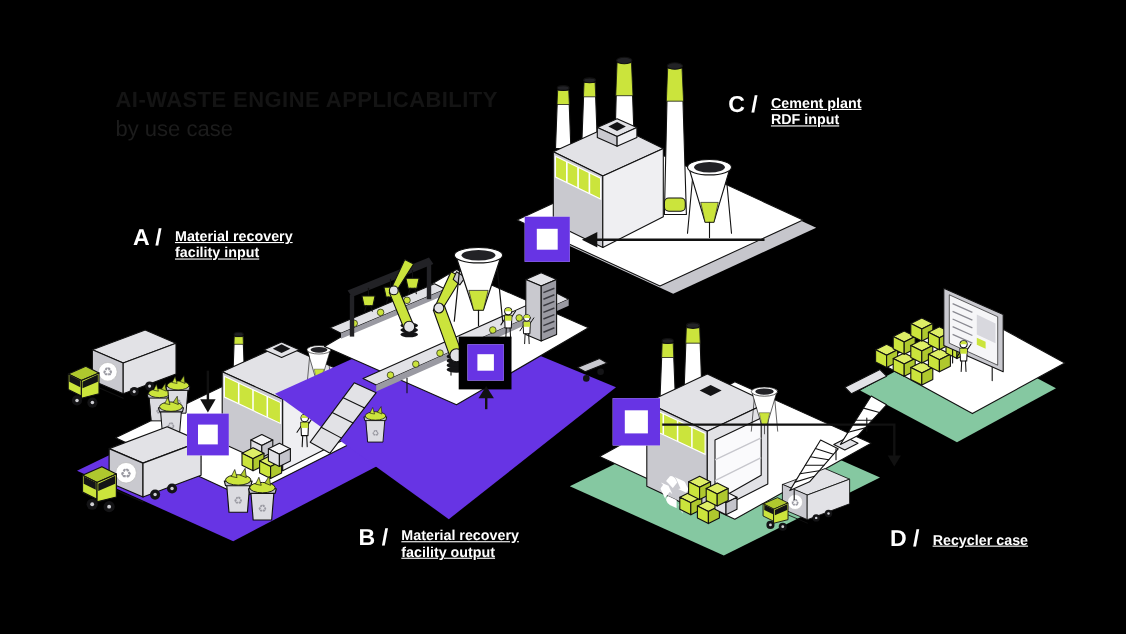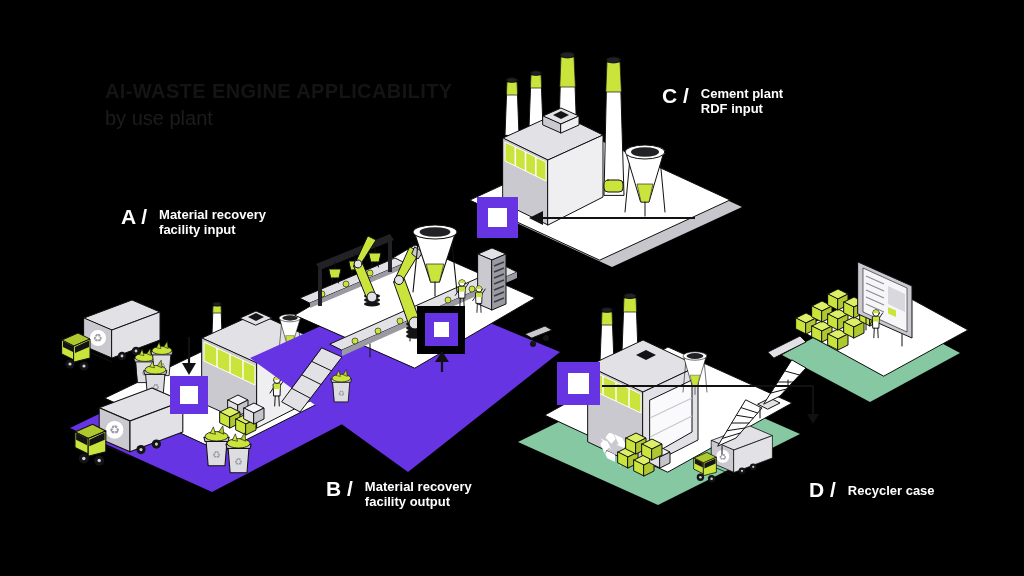--- a/index.html
+++ b/index.html
@@ -14,21 +14,21 @@
   .layer-arrows{left:0;top:0;z-index:4;pointer-events:none;}
   .titleblock{left:105px;top:80px;z-index:5;}
   .titleblock h1{margin:0;font-size:20px;font-weight:bold;letter-spacing:.4px;
                  color:var(--c-title-text,#141414);}
   .titleblock p{margin:4px 0 0 0;font-size:20px;font-weight:400;
                 color:var(--c-subtitle-text,#1c1c1c);}
   .caption{z-index:5;display:flex;gap:12px;align-items:flex-start;
            color:var(--c-label-text,#fff);}
   .caption .tag{font-size:21px;font-weight:bold;line-height:1;white-space:nowrap;}
   .caption .txt{font-size:13px;font-weight:bold;line-height:1.15;white-space:pre-line;
-                padding-top:2px;}
+                padding-top:2px;text-decoration:underline;}
   .caption.single .txt{padding-top:5px;}
   
   .ln{stroke:var(--c-outline-ink,#111);stroke-width:1;stroke-linejoin:round;stroke-linecap:round;}
   .f-w{fill:#fff}.f-w2{fill:#EFEFF2}.f-g1{fill:#E2E2E6}.f-g2{fill:#C9C9CF}
   .f-g3{fill:#9A9AA2}.f-dk{fill:#222226}.f-ink{fill:#141416}
   .f-lime{fill:var(--c-lime,#CBE43C)}.f-lime-l{fill:#DEEE66}.f-lime-d{fill:#AFC82E}
   .f-purple{fill:var(--c-accent-purple,#6734E4)}.f-mint{fill:var(--c-mint-green,#85C8A1)}
   .arrow{stroke:var(--c-outline-ink,#111);stroke-width:2.2;fill:none;}
   .arrowhead{fill:var(--c-outline-ink,#111);stroke:none;}
 </style>
@@ -346,21 +346,21 @@
       <polygon class="arrowhead" points="529,218 543,211 543,225"></polygon>
     </g>
     <g>
       <polyline class="arrow" points="602,386 813,386 813,416" stroke-width="2.4"></polyline>
       <polygon class="arrowhead" points="813,424 807,414 819,414"></polygon>
     </g>
   </svg>
 
   <div class="titleblock">
     <h1>AI-WASTE ENGINE APPLICABILITY</h1>
-    <p>by use plant</p>
+    <p>by use case</p>
   </div>
 
   <div class="caption" style="left:121px;top:206px;">
     <span class="tag">A /</span>
     <span class="txt">Material recovery
 facility input</span>
   </div>
   <div class="caption" style="left:326px;top:478px;">
     <span class="tag">B /</span>
     <span class="txt">Material recovery

